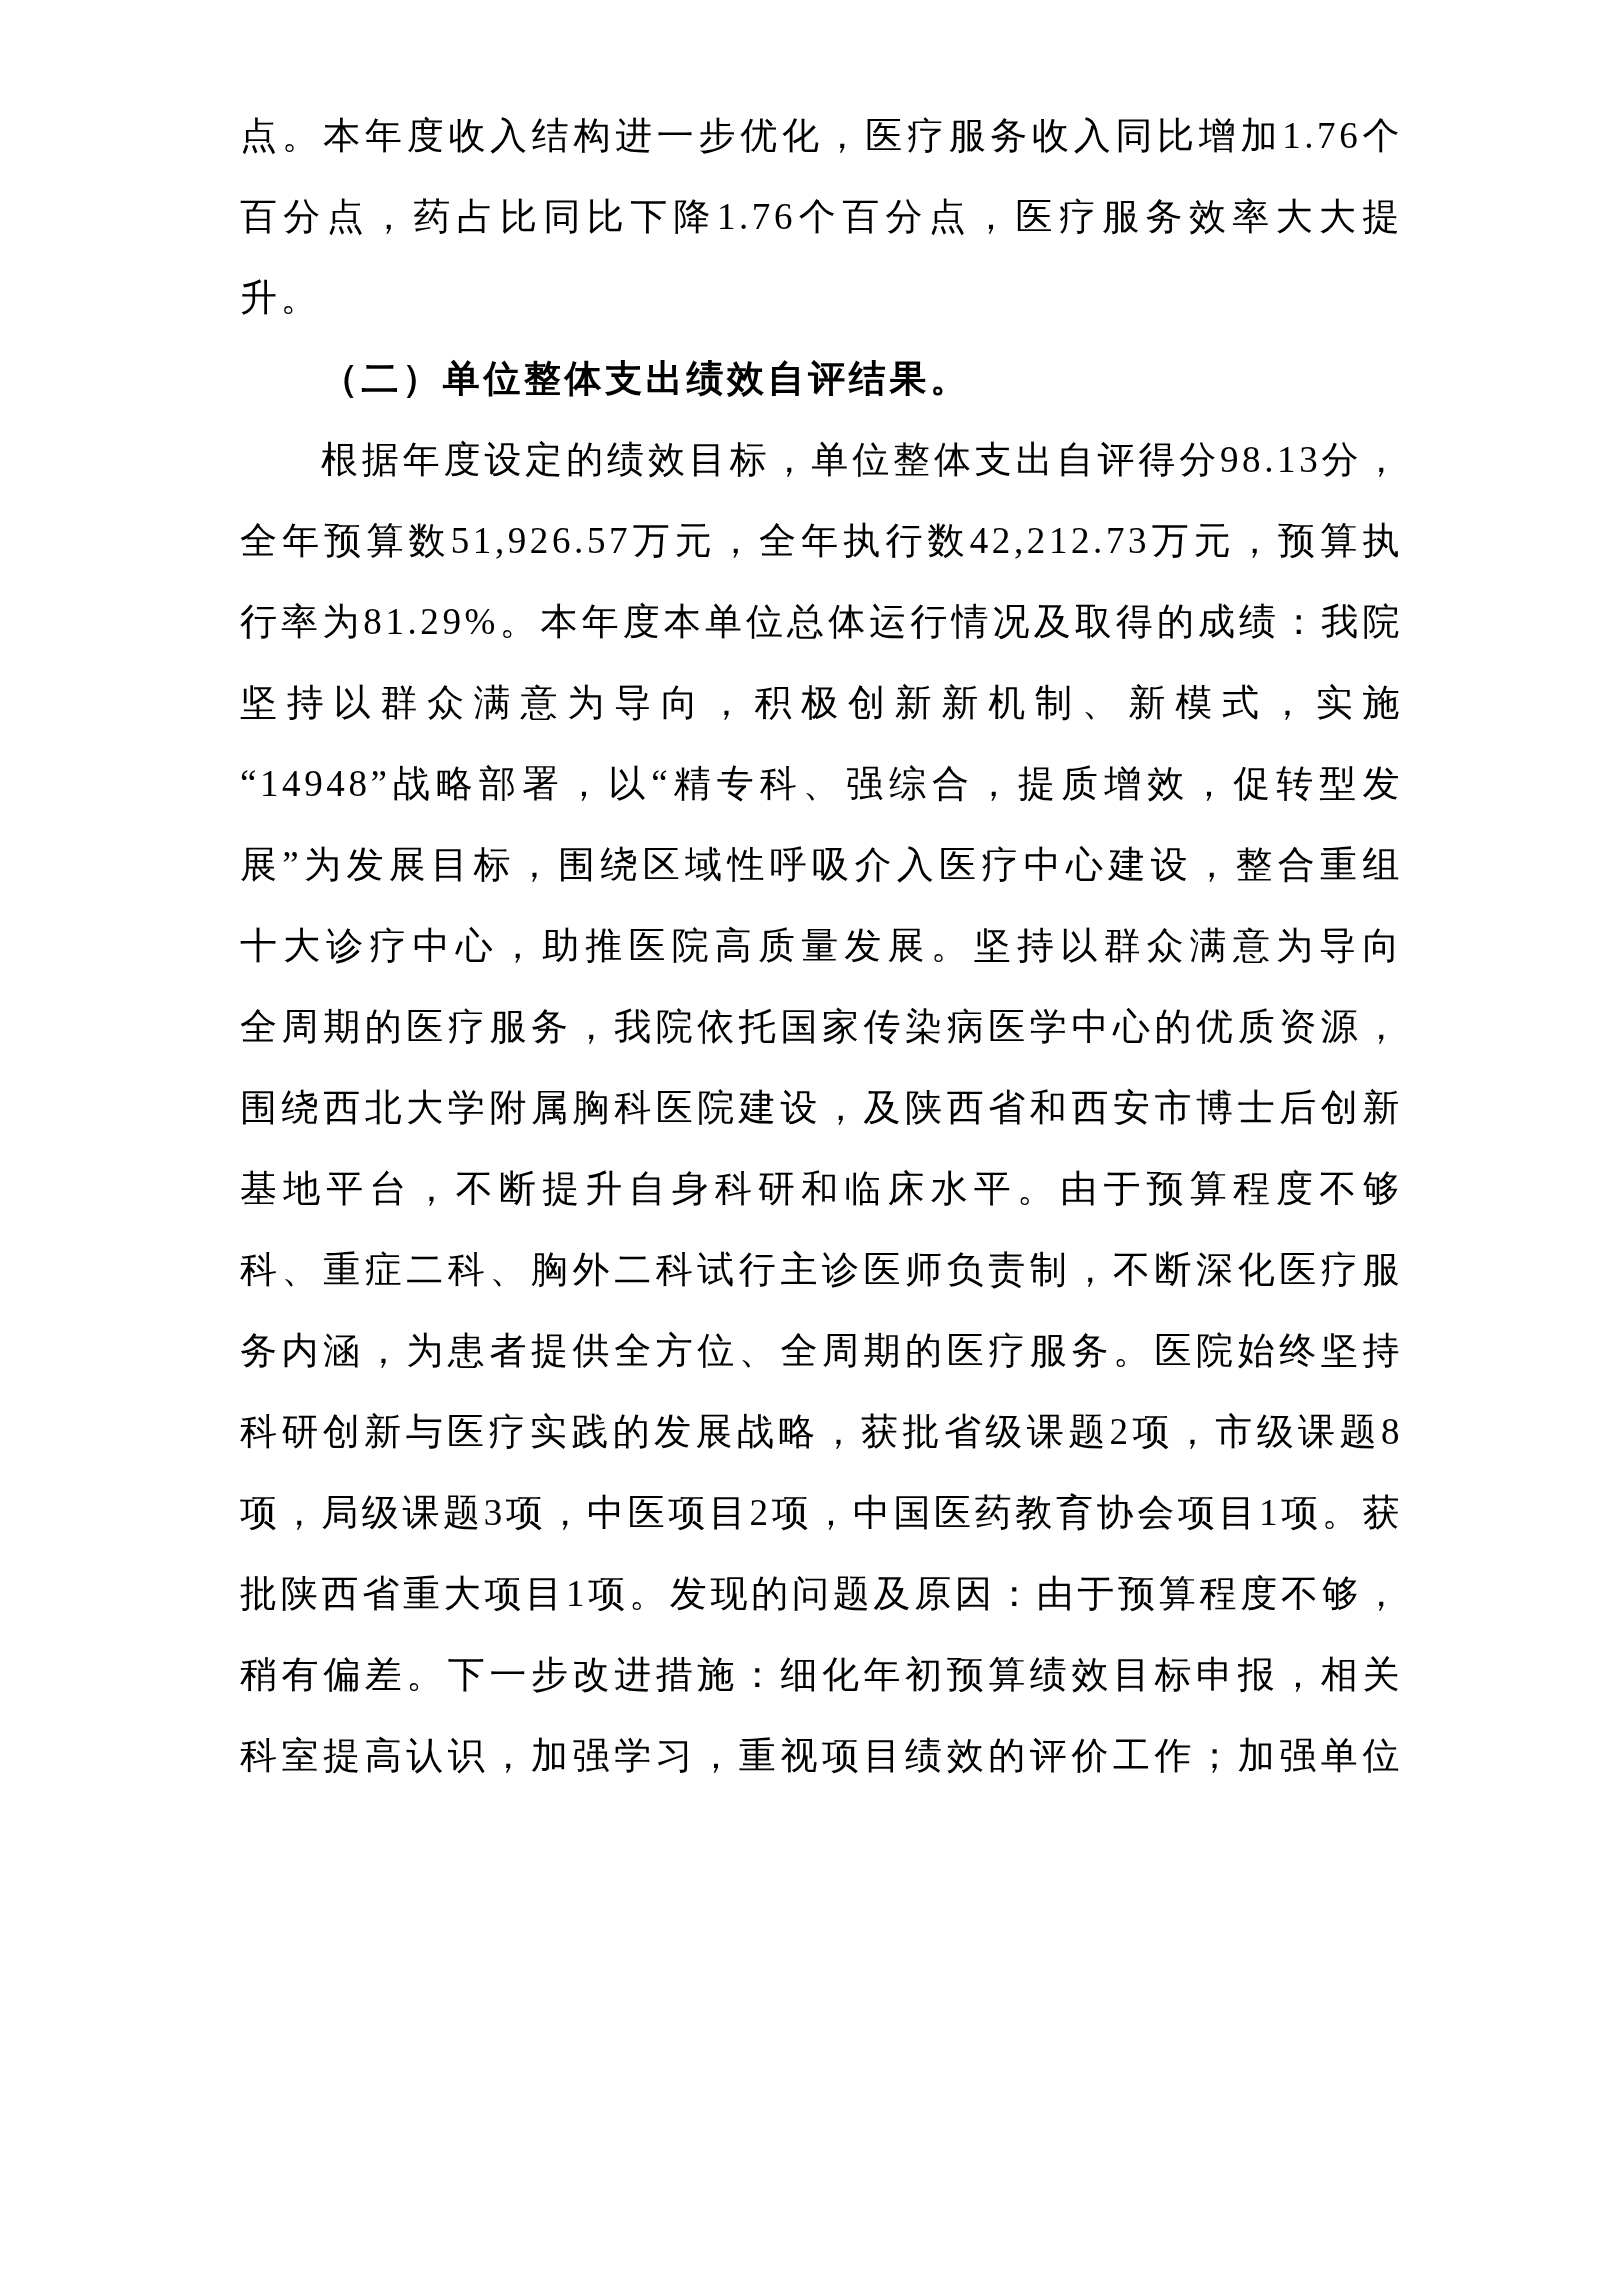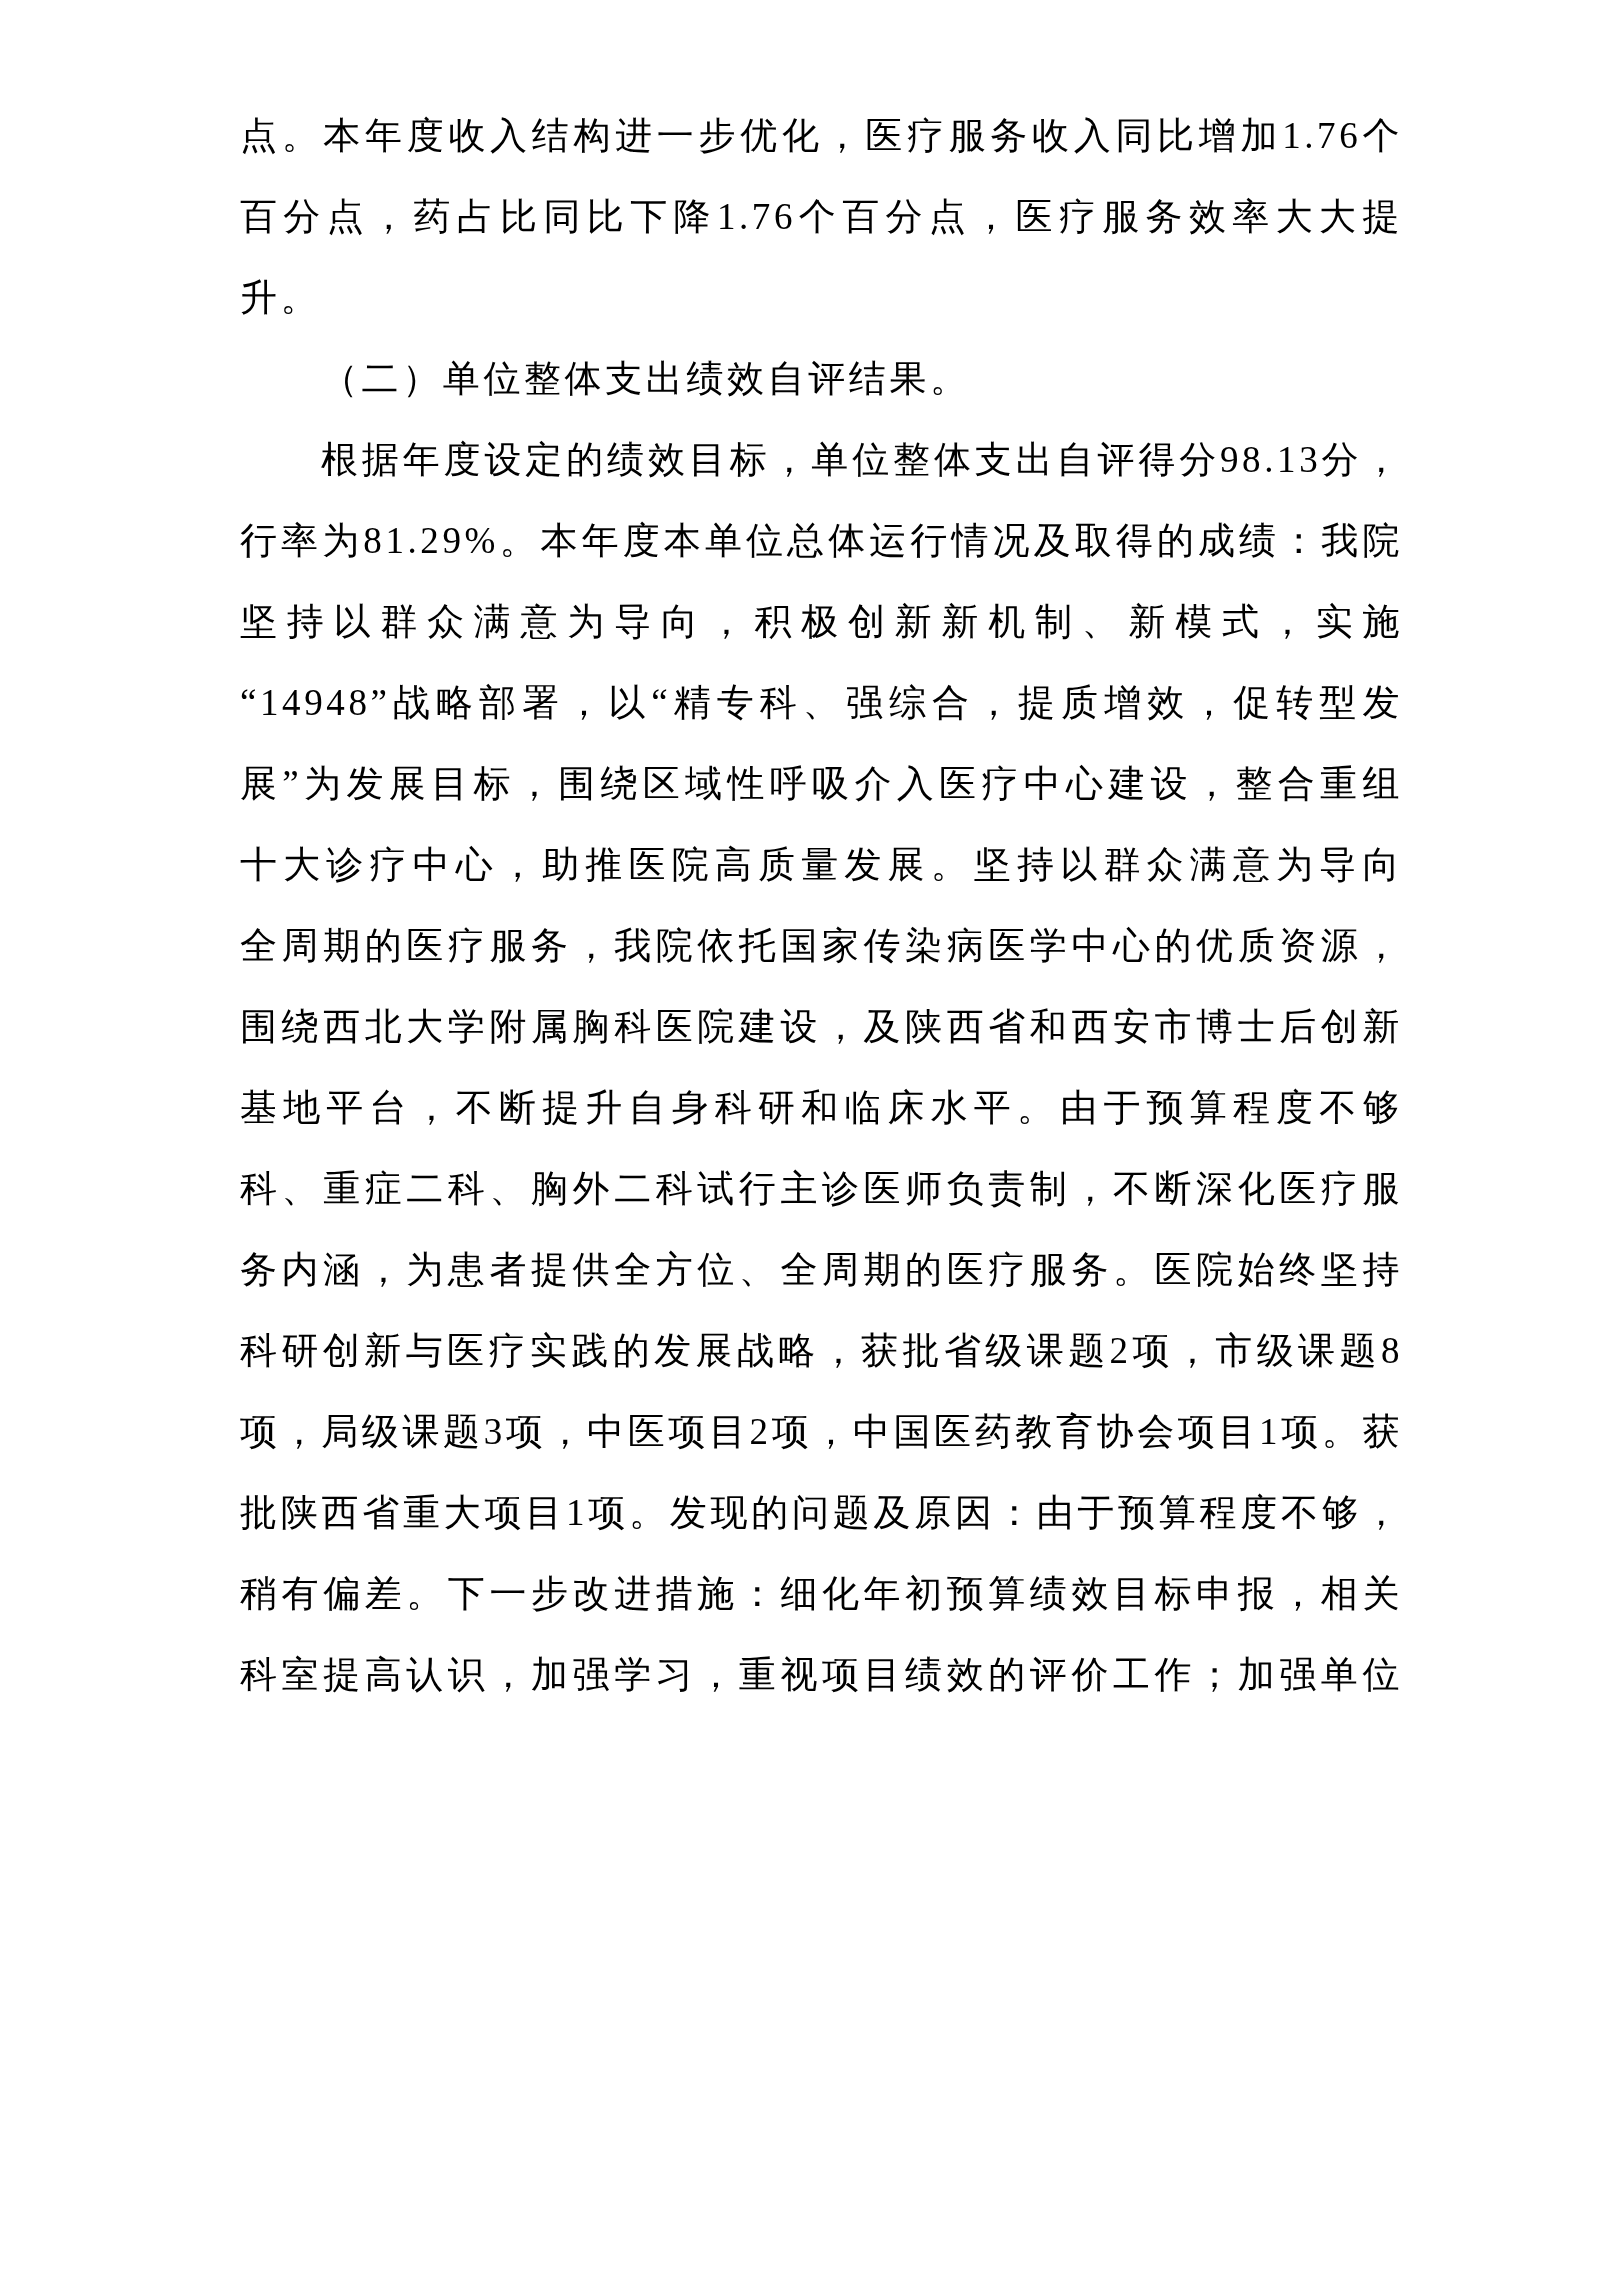--- a/index.html
+++ b/index.html
@@ -36,38 +36,39 @@
   .line.full {
     text-align-last: justify;
   }
   .line.short {
     text-align-last: left;
   }
   .line.indent {
     text-indent: 81px;
   }
   .paragraph.heading .line {
-    font-weight: normal;
+    font-weight: bold;
   }
 </style>
 </head>
 <body>
 
 <div class="page" style="background: rgb(255, 255, 255); color: rgb(0, 0, 0);">
   <div class="page-body">
       <div class="paragraph">
         <div class="line full">点。本年度收入结构进一步优化，医疗服务收入同比增加1.76个</div>
         <div class="line full">百分点，药占比同比下降1.76个百分点，医疗服务效率大大提</div>
         <div class="line short">升。</div>
       </div>
       <div class="paragraph heading">
         <div class="line indent short">（二）单位整体支出绩效自评结果。</div>
       </div>
       <div class="paragraph">
         <div class="line indent full">根据年度设定的绩效目标，单位整体支出自评得分98.13分，</div>
+        <div class="line full">全年预算数51,926.57万元，全年执行数42,212.73万元，预算执</div>
         <div class="line full">行率为81.29%。本年度本单位总体运行情况及取得的成绩：我院</div>
         <div class="line full">坚持以群众满意为导向，积极创新新机制、新模式，实施</div>
         <div class="line full">“14948”战略部署，以“精专科、强综合，提质增效，促转型发</div>
         <div class="line full">展”为发展目标，围绕区域性呼吸介入医疗中心建设，整合重组</div>
         <div class="line full">十大诊疗中心，助推医院高质量发展。坚持以群众满意为导向</div>
         <div class="line full">全周期的医疗服务，我院依托国家传染病医学中心的优质资源，</div>
         <div class="line full">围绕西北大学附属胸科医院建设，及陕西省和西安市博士后创新</div>
         <div class="line full">基地平台，不断提升自身科研和临床水平。由于预算程度不够</div>
         <div class="line full">科、重症二科、胸外二科试行主诊医师负责制，不断深化医疗服</div>
         <div class="line full">务内涵，为患者提供全方位、全周期的医疗服务。医院始终坚持</div>

